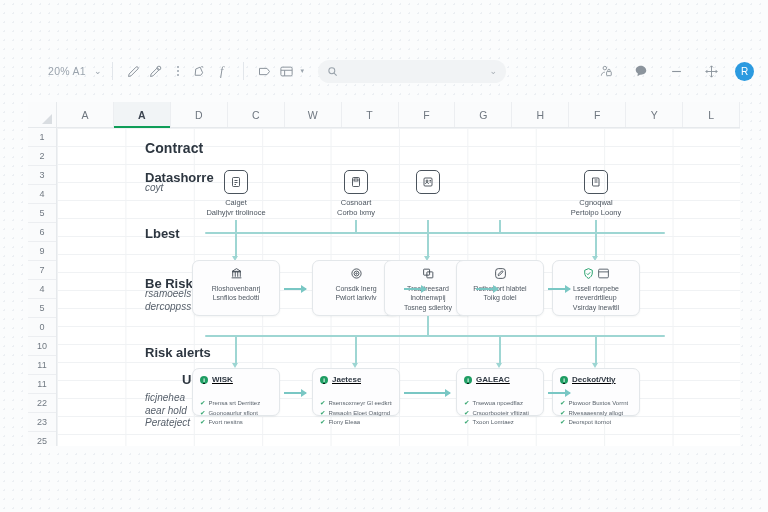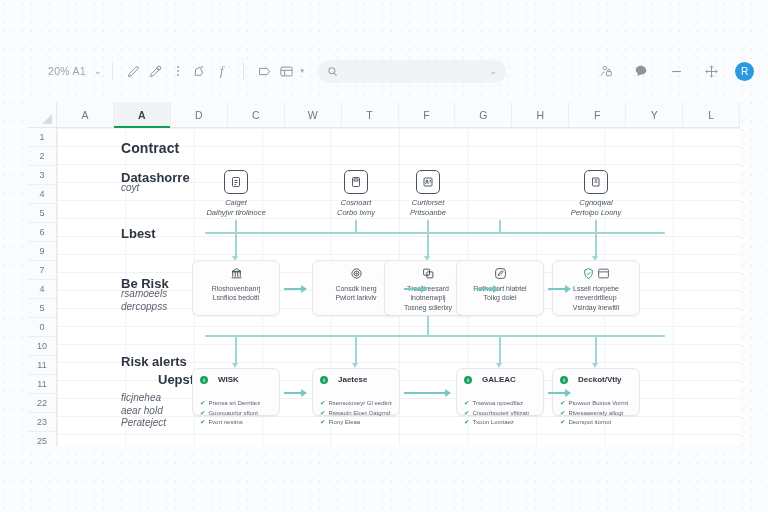--- a/index.html
+++ b/index.html
@@ -115,20 +115,21 @@
       linear-gradient(to bottom, #f0f2f4 1px, transparent 1px);
     background-size:68.4px 18px;
   }
 
   
   .overlay{position:absolute;inset:0;z-index:3;}
 
   .lbl{
     position:absolute;color:#2d3640;white-space:pre-line;
     line-height:1.25;
+    margin-left:24px;
   }
   .lbl.title{font-size:14px;font-weight:700;letter-spacing:.1px;filter:blur(.2px);}
   .lbl.head{font-size:13px;font-weight:700;filter:blur(.45px);}
   .lbl.sub{font-size:10px;color:#57606b;filter:blur(.6px);font-style:italic;}
 
   
   .bus{
     position:absolute;height:2px;background:#9ed6d3;border-radius:1px;
   }
   .vline{
@@ -143,21 +144,21 @@
     position:absolute;height:1.5px;background:#79c7c4;
   }
   .harrow:after{
     content:"";position:absolute;right:-1px;top:-3px;
     width:0;height:0;
     border-top:4px solid transparent;border-bottom:4px solid transparent;
     border-left:6px solid #79c7c4;
   }
 
   
-  .inode{position:absolute;width:92px;text-align:center;font-style:italic;}
+  .inode{position:absolute;width:92px;text-align:center;}
   .inode .box{
     width:22px;height:22px;margin:0 auto;
     border:1.3px solid #4a535c;border-radius:5px;
     display:flex;align-items:center;justify-content:center;
     color:#394149;filter:blur(.35px);
   }
   .inode .cap{
     margin-top:4px;font-size:7.5px;color:#4b545e;line-height:1.3;
     white-space:pre-line;filter:blur(.7px);
   }
@@ -181,21 +182,21 @@
   .card.green .cico{color:#24a06b;}
 
   
   .ccard{
     position:absolute;width:88px;height:48px;
     background:#fdfdfe;border:1px solid #e3e7ea;border-radius:7px;
     box-shadow:0 1px 2px rgba(40,50,60,.05);
     padding:6px 7px;box-sizing:border-box;
   }
   .ccard .chead{
-    display:flex;align-items:center;gap:10px;margin-bottom:15px;
+    display:flex;align-items:center;gap:4px;margin-bottom:15px;text-decoration:underline;
   }
   .ccard .cdot{
     width:8px;height:8px;border-radius:50%;background:#1f9d63;
     display:flex;align-items:center;justify-content:center;
     color:#fff;font-size:6px;font-weight:700;flex:0 0 8px;
   }
   .ccard .ctitle{
     font-size:8px;font-weight:700;color:#2d3640;filter:blur(.55px);
     white-space:nowrap;overflow:hidden;
   }
@@ -350,21 +351,21 @@
 
         <div class="lbl head" style="left:64px;top:42px;">Datashorre</div>
         <div class="lbl sub" style="left:64px;top:54px;">coyt</div>
 
         <div class="lbl head" style="left:64px;top:98px;">Lbest</div>
 
         <div class="lbl head" style="left:64px;top:148px;">Be Risk</div>
         <div class="lbl sub" style="left:64px;top:160px;">rsamoeels
 dercoppss</div>
 
-        <div class="lbl head" style="left:64px;top:226px;">Risk alerts</div>
+        <div class="lbl head" style="left:64px;top:217px;">Risk alerts</div>
 
         <div class="lbl head" style="left:64px;top:244px;padding-left:37px;">Uepsferne</div>
         <div class="lbl sub" style="left:64px;top:264px;">ficjnehea
 aear hold
 Perateject</div>
 
         <div class="inode" style="left:133px;top:42px;">
           <div class="box">
             <svg width="12" height="12" viewBox="0 0 24 24" fill="none" stroke="currentColor" stroke-width="1.7">
               <rect x="5" y="3" width="14" height="18" rx="2"></rect>
@@ -388,22 +389,20 @@
         </div>
 
         <div class="inode" style="left:325px;top:42px;">
           <div class="box">
             <svg width="12" height="12" viewBox="0 0 24 24" fill="none" stroke="currentColor" stroke-width="1.7">
               <rect x="4" y="4" width="16" height="16" rx="2"></rect>
                 <circle cx="10" cy="10" r="2"></circle>
                 <path d="M7 16c0-1.7 1.3-3 3-3s3 1.3 3 3M15 9h3M15 12h3"></path>
             </svg>
           </div>
-          <div class="cap">Curtlorset
-Pritsoanbe</div>
         </div>
 
 
         <div class="inode" style="left:493px;top:42px;">
           <div class="box">
             <svg width="12" height="12" viewBox="0 0 24 24" fill="none" stroke="currentColor" stroke-width="1.7">
               <path d="M5 4h11a2 2 0 0 1 2 2v14H7a2 2 0 0 1-2-2z"></path>
                 <path d="M9 8h6M9 12h6"></path>
             </svg>
           </div>

